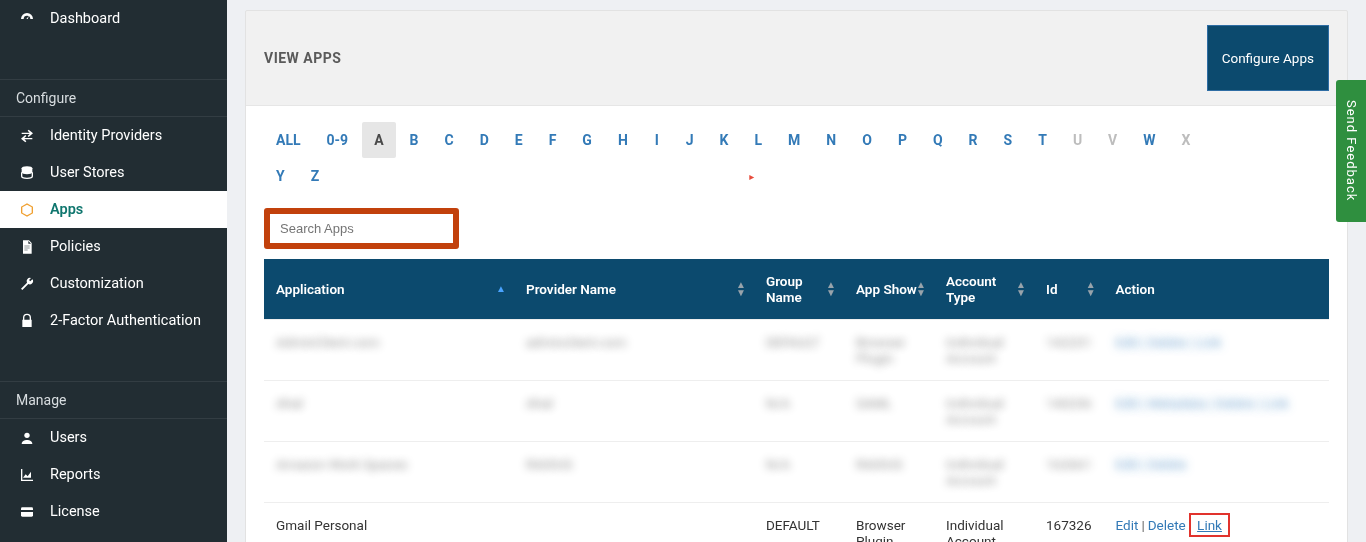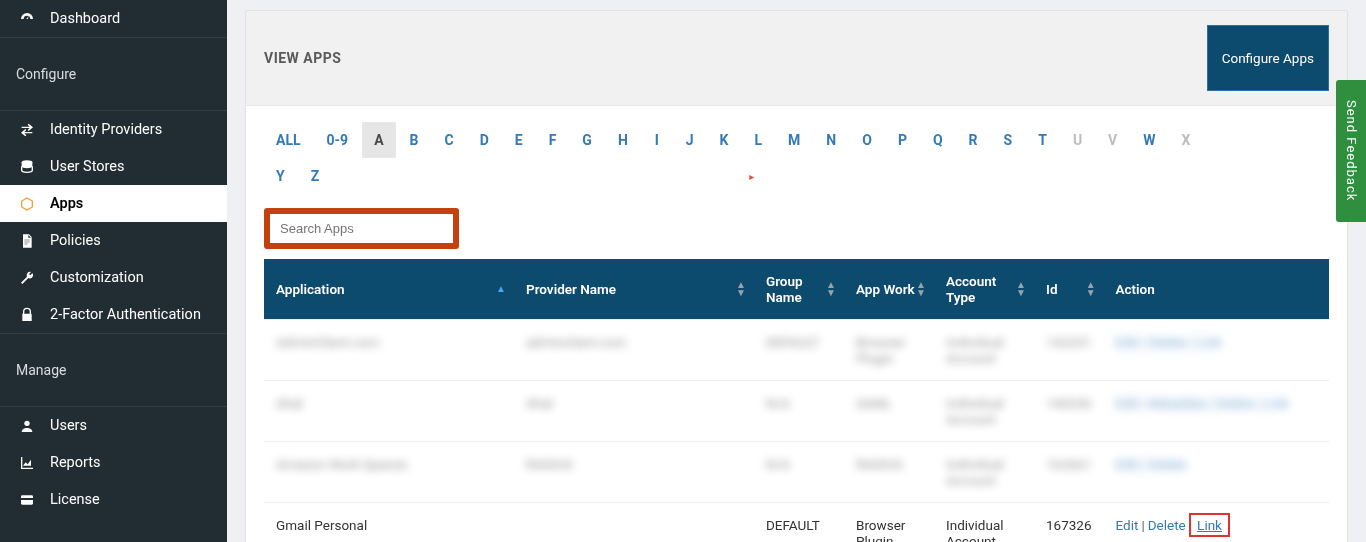--- a/index.html
+++ b/index.html
@@ -1,23 +1,23 @@
 <!DOCTYPE html>
 <html><head>
 <meta charset="utf-8">
 <style>
 * { box-sizing: border-box; margin: 0; padding: 0; }
 body { font-family: -apple-system, BlinkMacSystemFont, "Segoe UI", Roboto, "Helvetica Neue", Arial, sans-serif; font-size: 14px; color: #333; background: #eef0f3; width: 1366px; height: 542px; overflow: hidden; position: relative; }
 
 
 .sidebar { position: absolute; left:0; top:0; width:227px; height:542px; background:#222d33; color:#fff; }
 .sidebar-item { display:flex; align-items:center; padding:10px 16px; cursor:pointer; font-size:14.5px; }
-.sidebar-item.active { background:#fff; color:#000000; }
+.sidebar-item.active { background:#fff; color:#0f766e; }
 .sidebar-item .icon { width:22px; display:inline-flex; justify-content:center; margin-right:12px; font-size:15px; }
-.sidebar-section { padding:28px 16px; font-size:14px; color:#d8dde0; border-bottom:1px solid rgba(255,255,255,0.08); border-top:1px solid rgba(255,255,255,0.08); }
+.sidebar-section { padding:10px 16px; font-size:14px; color:#d8dde0; border-bottom:1px solid rgba(255,255,255,0.08); border-top:1px solid rgba(255,255,255,0.08);margin-top:42px; }
 
 
 .main { position:absolute; left:227px; top:0; right:0; bottom:0; padding:10px 18px 0 18px; }
 .panel { background:#f1f1f1; border:1px solid #e2e2e2; border-radius:2px; }
 .panel-header { display:flex; align-items:center; justify-content:space-between; padding:14px 18px; border-bottom:1px solid #e6e6e6; }
 .panel-title { font-size:14px; font-weight:700; color:#5a5a5a; letter-spacing:0.5px; }
 .btn-primary { background:#0c4a6e; color:#fff; padding:24px 14px; border-radius:0; border:1px solid #2e6da4; font-size:13.5px; cursor:pointer; }
 .panel-body { background:#fff; padding:16px 18px 0 18px; }
 
 
@@ -194,21 +194,21 @@
       <div class="controls">
         <input class="search-input" placeholder="Search Apps" style="">
       </div>
 
       <table class="table">
         <thead>
           <tr>
             <th style="width:250px"><span>Application</span><span class="sort asc-active">▲</span></th>
             <th style="width:240px"><span>Provider Name</span><span class="sort">▲<br>▼</span></th>
             <th style="width:90px"><span>Group Name</span><span class="sort">▲<br>▼</span></th>
-            <th style="width:90px"><span>App Work</span><span class="sort">▲<br>▼</span></th>
+            <th style="width:90px"><span>App Show</span><span class="sort">▲<br>▼</span></th>
             <th style="width:100px"><span>Account Type</span><span class="sort">▲<br>▼</span></th>
             <th style="width:65px"><span>Id</span><span class="sort">▲<br>▼</span></th>
             <th><span>Action</span></th>
           </tr>
         </thead>
         <tbody id="tbody">
             <tr class="blurred">
               <td>AdminClient.com</td>
               <td>adminclient.com</td>
               <td>DEFAULT</td>

